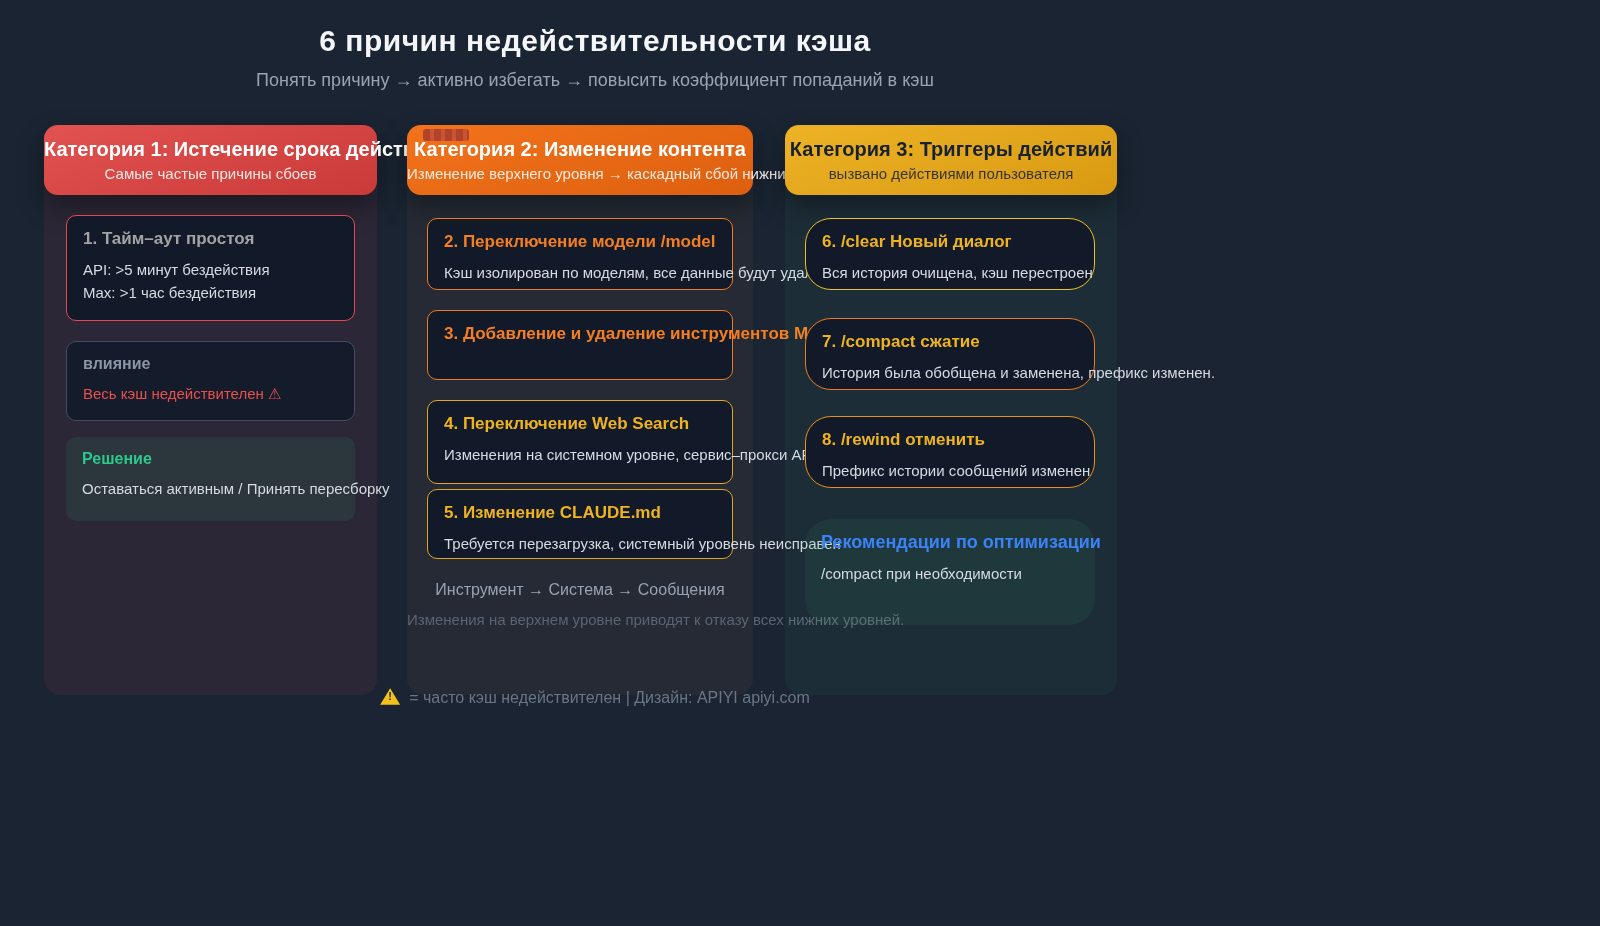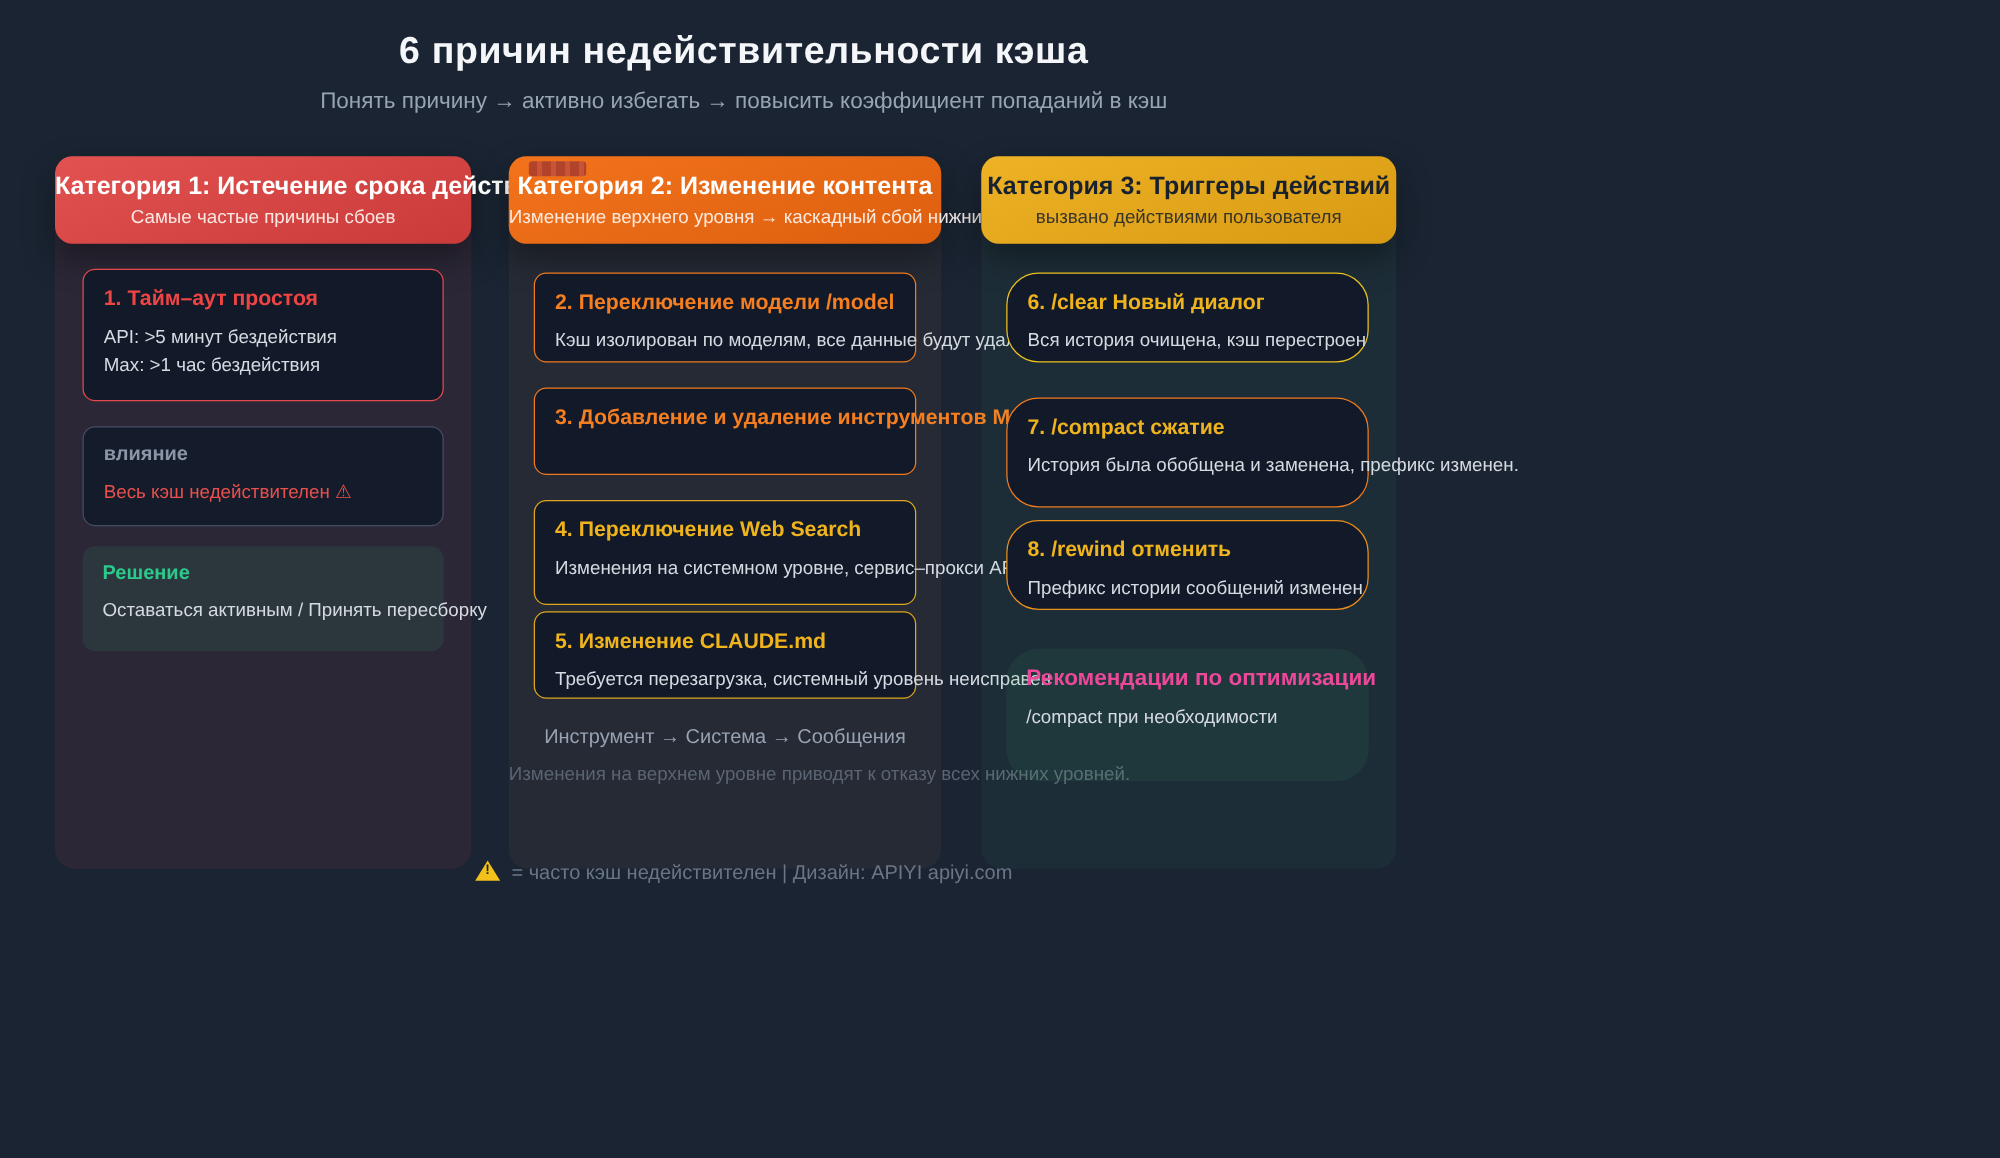--- a/index.html
+++ b/index.html
@@ -39,24 +39,24 @@
 
   .b-red{border:1.5px solid #e5484d;}
   .b-slate{border:1.5px solid #424e66;background:#141c2b;}
   .b-orange{border:1.5px solid #ef7a1e;}
   .b-gold{border:1.5px solid #e0a61e;}
   .b-gold2{border:1.5px solid #ecc11f;}
   .b-amber{border:1.5px solid #ea8f1a;}
   .soft-green{background:rgba(52,190,130,0.10);border:none;}
   .soft-green2{background:rgba(52,190,130,0.08);border:none;}
 
-  .t-red{color:#ef4444;}
+  .t-red{color:#a3a3a3;}
   .t-gray{color:#8a95a6;font-size:16px;}
   .t-green{color:#2dc98c;font-size:16px;}
-  .t-green-lg{color:#ec4899;font-size:18px;}
+  .t-green-lg{color:#3b82f6;font-size:18px;}
   .t-orange{color:#f57e20;}
   .t-gold{color:#efb31d;}
   .line-red{color:#e8504c;}
 
   .flow-note{position:absolute;top:456px;left:0;right:0;text-align:center;
              font-size:16px;color:#97a2b2;white-space:nowrap;}
   .cascade-note{position:absolute;top:486px;left:0;right:0;text-align:center;
              font-size:15px;color:#5a6472;white-space:nowrap;}
 
   .tri{display:inline-block;position:relative;width:18px;height:16px;vertical-align:-2px;
@@ -134,21 +134,21 @@
     <div class="cat-header h-gold">
       <div class="cat-title">Категория 3: Триггеры действий</div>
       <div class="cat-sub">вызвано действиями пользователя</div>
     </div>
 
     <div class="card b-gold2" style="top:93px;height:72px;">
       <div class="card-title t-gold">6. /clear Новый диалог</div>
       <div class="card-line nowrap">Вся история очищена, кэш перестроен</div>
     </div>
 
-    <div class="card b-orange" style="top:193px;height:88px;">
+    <div class="card b-orange" style="top:193px;height:72px;">
       <div class="card-title t-gold">7. /compact сжатие</div>
       <div class="card-line nowrap">История была обобщена и заменена, префикс изменен.</div>
     </div>
 
     <div class="card b-amber" style="top:291px;height:72px;">
       <div class="card-title t-gold">8. /rewind отменить</div>
       <div class="card-line nowrap">Префикс истории сообщений изменен</div>
     </div>
 
     <div class="card soft-green2" style="top:394px;height:106px;">

